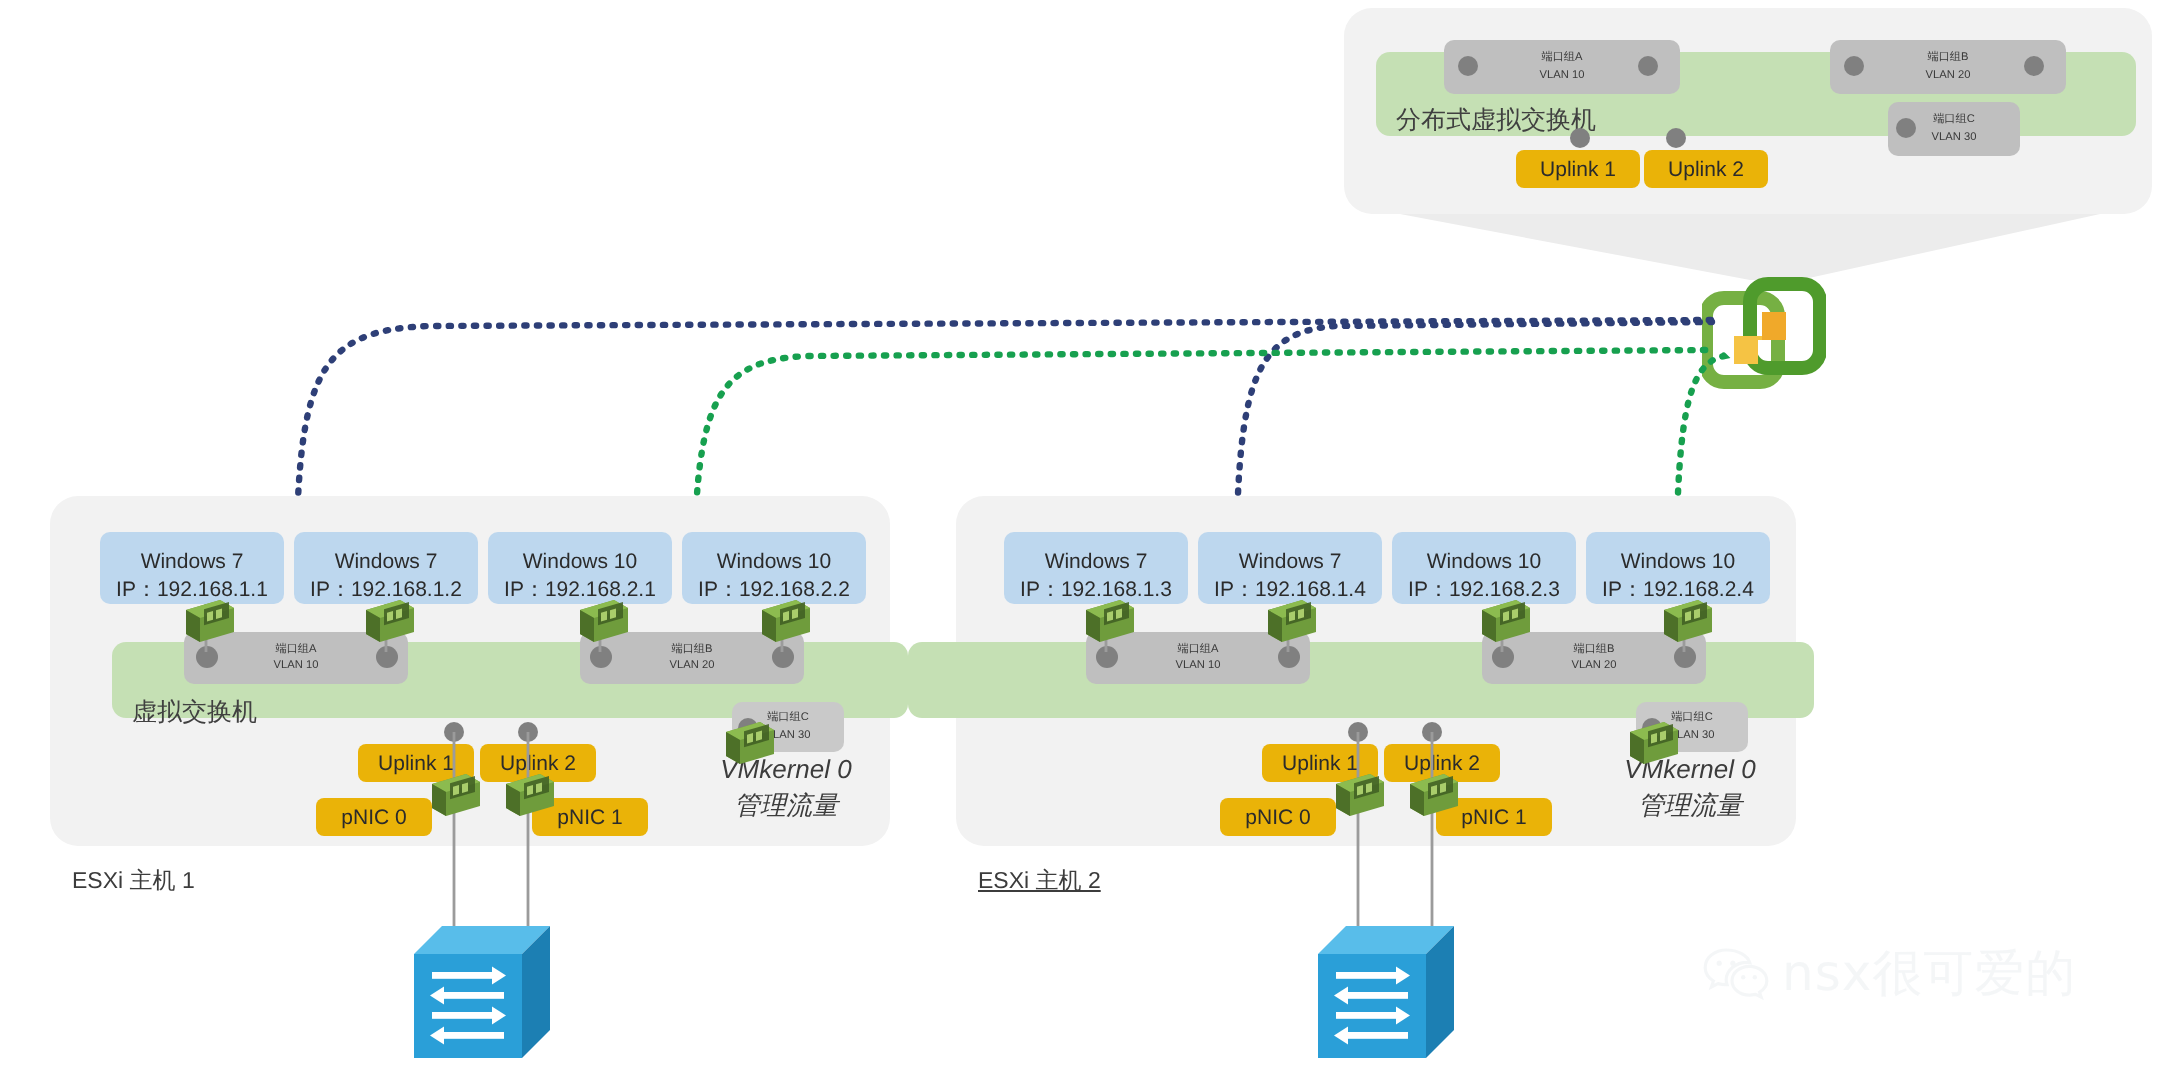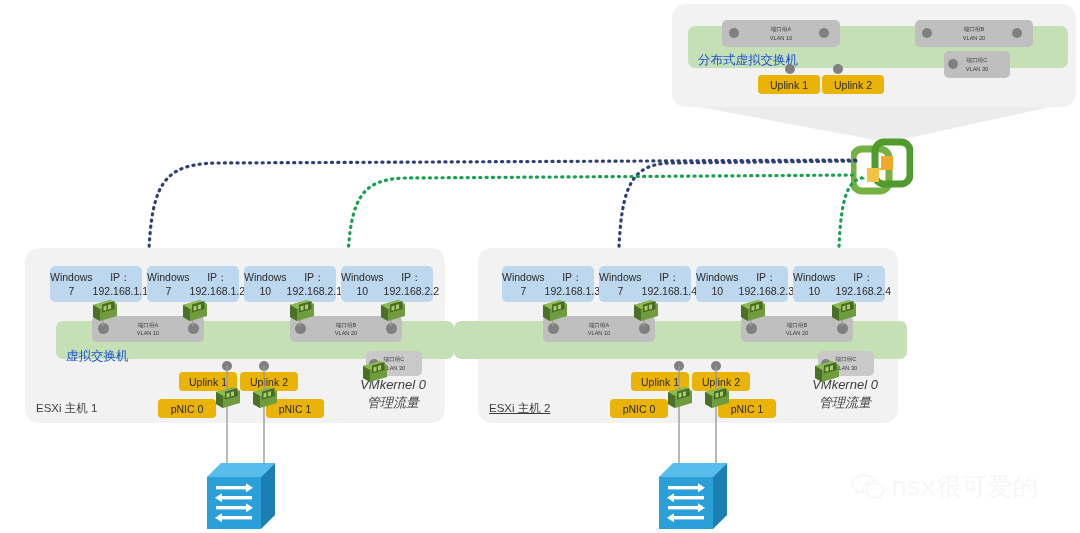--- a/index.html
+++ b/index.html
@@ -20,51 +20,52 @@
   .host-box {
     position:absolute;
     background:#f2f2f2;
     border-radius:14px;
   }
   .host-label {
     position:absolute;
     font-size:11.5px;
     color:#3c3c3c;
     white-space:nowrap;
+    margin-top:32px;
   }
 
   
   .dvs-card {
     position:absolute;
     background:#f2f2f2;
     border-radius:14px;
   }
 
   
   .green-bar {
     position:absolute;
     background:#c5e0b4;
     border-radius:7px;
   }
   .switch-title {
     position:absolute;
     font-size:12.5px;
-    color:#1d4ed8;
+    color:#404040;
     white-space:nowrap;
   }
 
   
   .vm {
     position:absolute;
     background:#bdd7ee;
     border-radius:5px;
     display:flex;
-    flex-direction:row;
+    flex-direction:column;
     align-items:center;
-    justify-content:space-between;
+    justify-content:flex-end;
     font-size:10.5px;
     color:#2b2b2b;
     line-height:1.35;
     text-align:center;
   }
 
   
   .pg {
     position:absolute;
     background:#bfbfbf;

